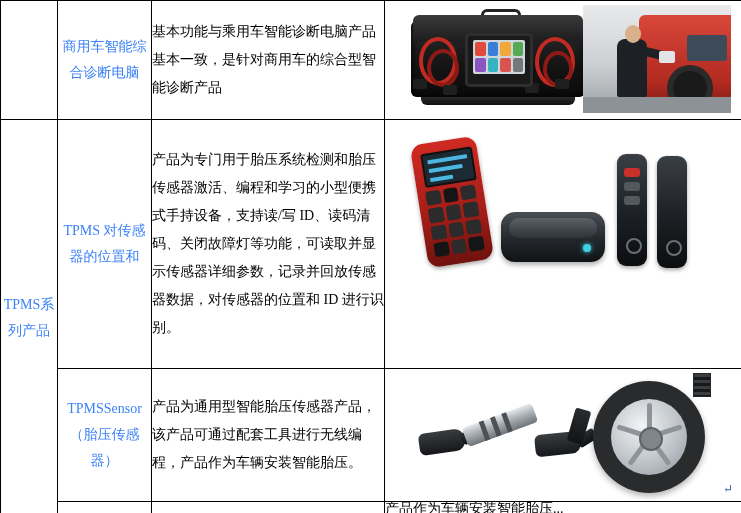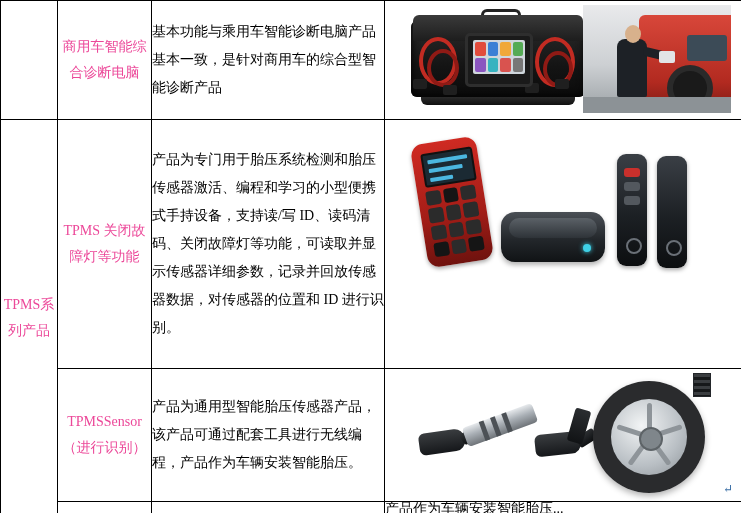--- a/index.html
+++ b/index.html
@@ -31,21 +31,21 @@
   }
   .col-series { width: 56px; }
   .col-name   { width: 93px; }
   .col-desc   { width: 232px; margin-left: 48px; }
   .col-img    { width: 356px; }
 
   .cell-center {
     text-align: center;
     font-size: 14px;
     line-height: 26px;
-    color: #ec4899;
+    color: #3b82f6;
     padding: 4px 2px;
   }
   .cell-desc {
     text-align: left;
     font-size: 14px;
     line-height: 28px;
     color: #000;
     padding: 8px 8px 8px 10px;
   }
   .cell-img {
@@ -354,21 +354,21 @@
               <div class="person-arm"></div>
               <div class="person-tool"></div>
               <div class="ground"></div>
             </div>
           </div>
         </td>
       </tr>
 
       <tr class="r2">
         <td class="col-series cell-center" rowspan="3">TPMS系列产品</td>
-        <td class="col-name cell-center">TPMS 关闭故障灯等功能</td>
+        <td class="col-name cell-center">TPMS 对传感器的位置和</td>
         <td class="col-desc cell-desc">产品为专门用于胎压系统检测和胎压传感器激活、编程和学习的小型便携式手持设备，支持读/写 ID、读码清码、关闭故障灯等功能，可读取并显示传感器详细参数，记录并回放传感器数据，对传感器的位置和 ID 进行识别。</td>
         <td class="col-img cell-img">
           <div class="img-area" style="height:248px;">
             <div class="handheld">
               <div class="hh-screen">
                   <b></b>
                   <b></b>
                   <b></b>
                 </div>
               <div class="hh-keys">
@@ -397,21 +397,21 @@
               <div class="rlogo"></div>
             </div>
             <div class="remote rB">
               <div class="rlogo"></div>
             </div>
           </div>
         </td>
       </tr>
 
       <tr class="r3">
-        <td class="col-name cell-center">TPMSSensor（进行识别）</td>
+        <td class="col-name cell-center">TPMSSensor（胎压传感器）</td>
         <td class="col-desc cell-desc">产品为通用型智能胎压传感器产品，该产品可通过配套工具进行无线编程，产品作为车辆安装智能胎压。</td>
         <td class="col-img cell-img">
           <div class="img-area" style="height:132px;">
             <div class="sensor s1">
                 <div class="stem"></div>
               </div>
             <div class="valve-metal">
               <div class="ring g1"></div>
                 <div class="ring g2"></div>
                 <div class="ring g3"></div>

